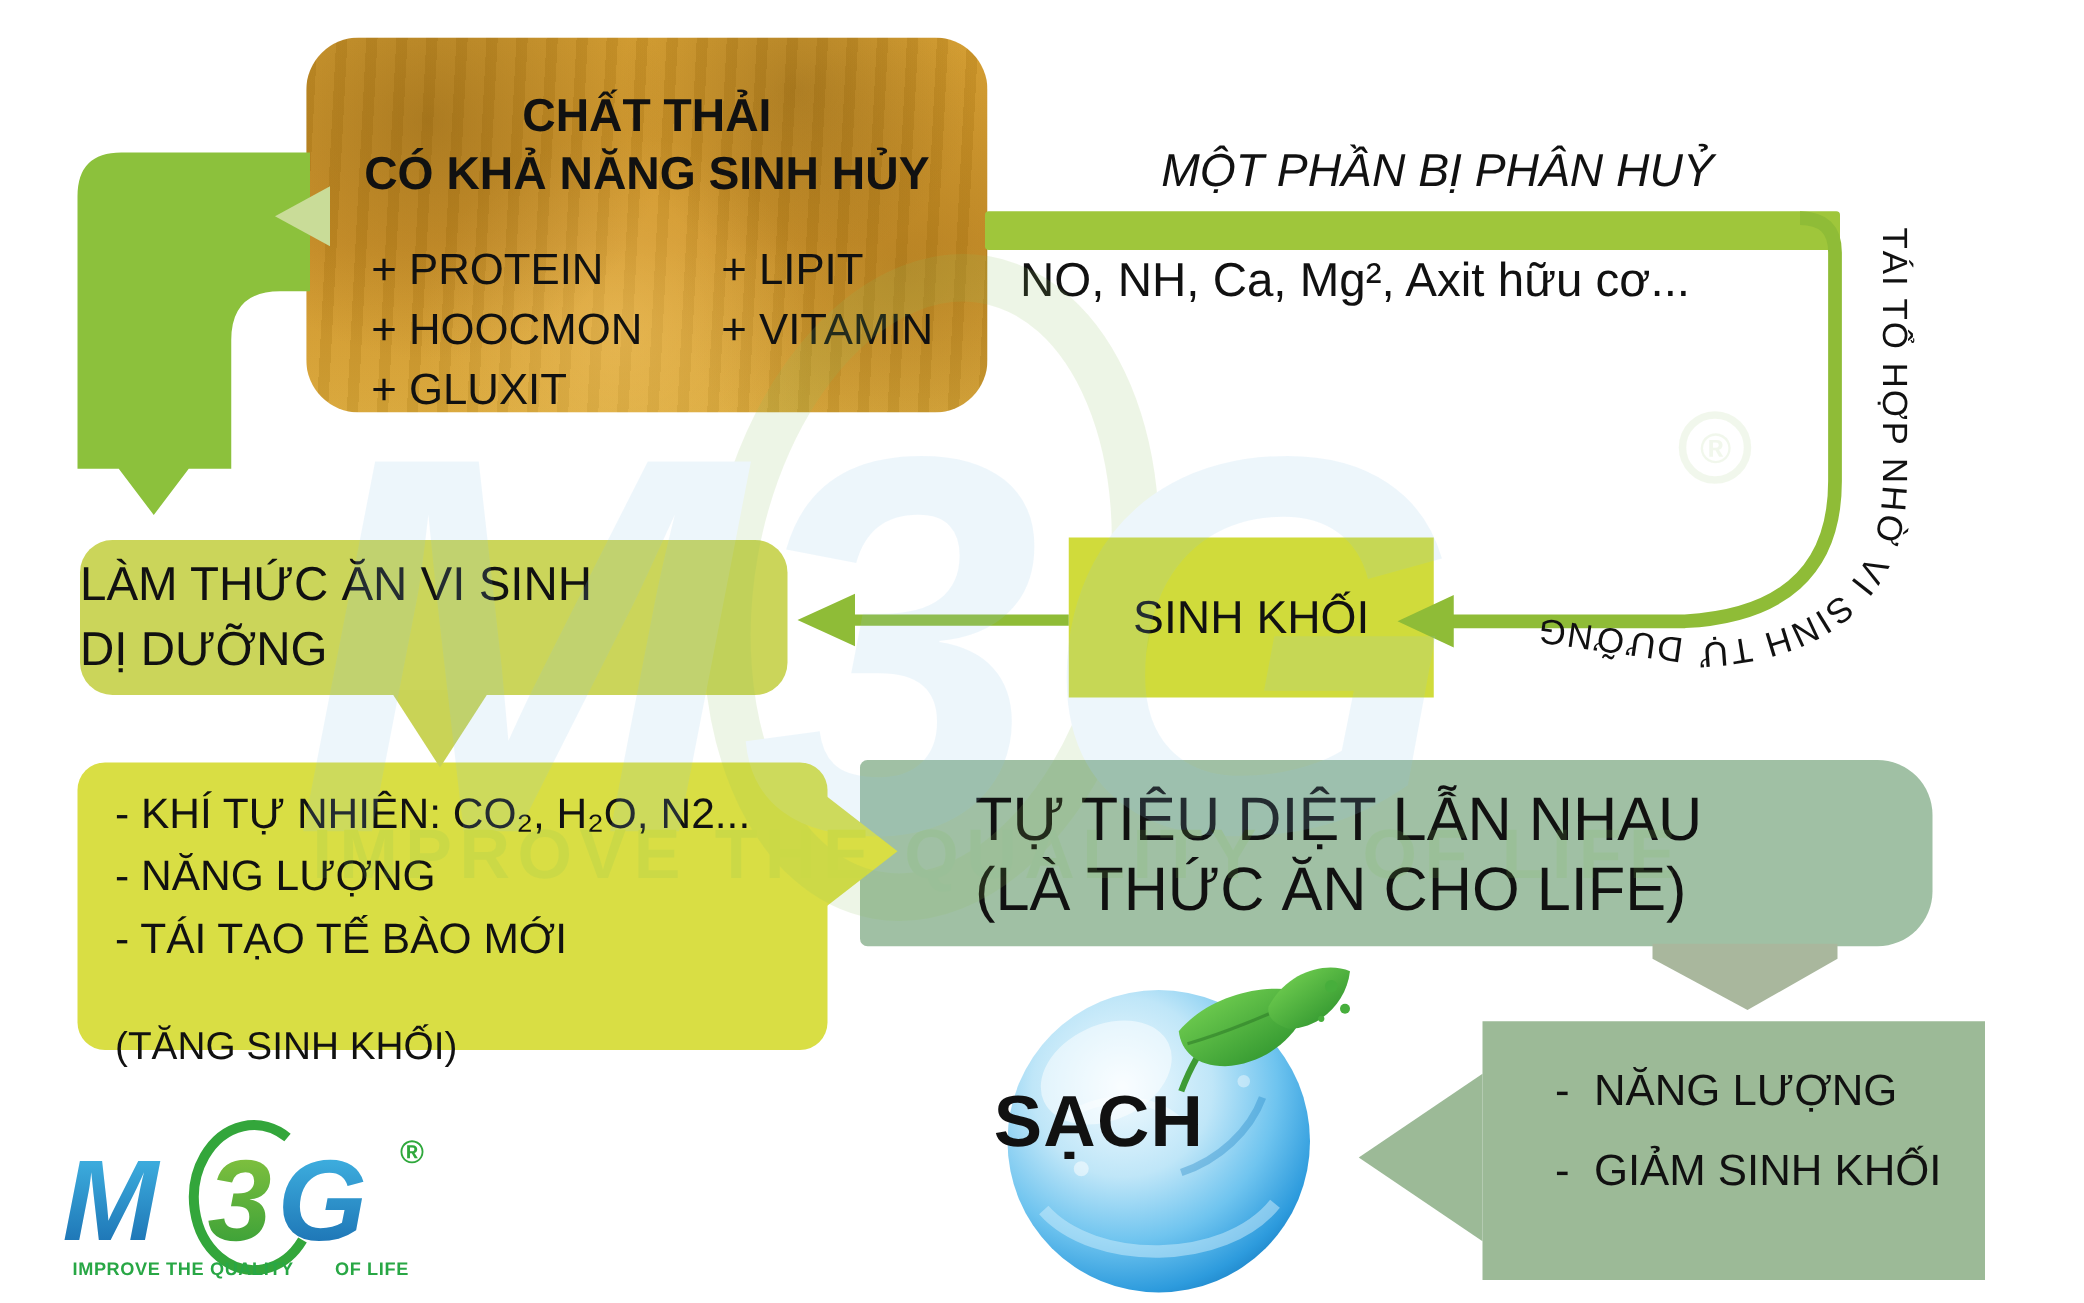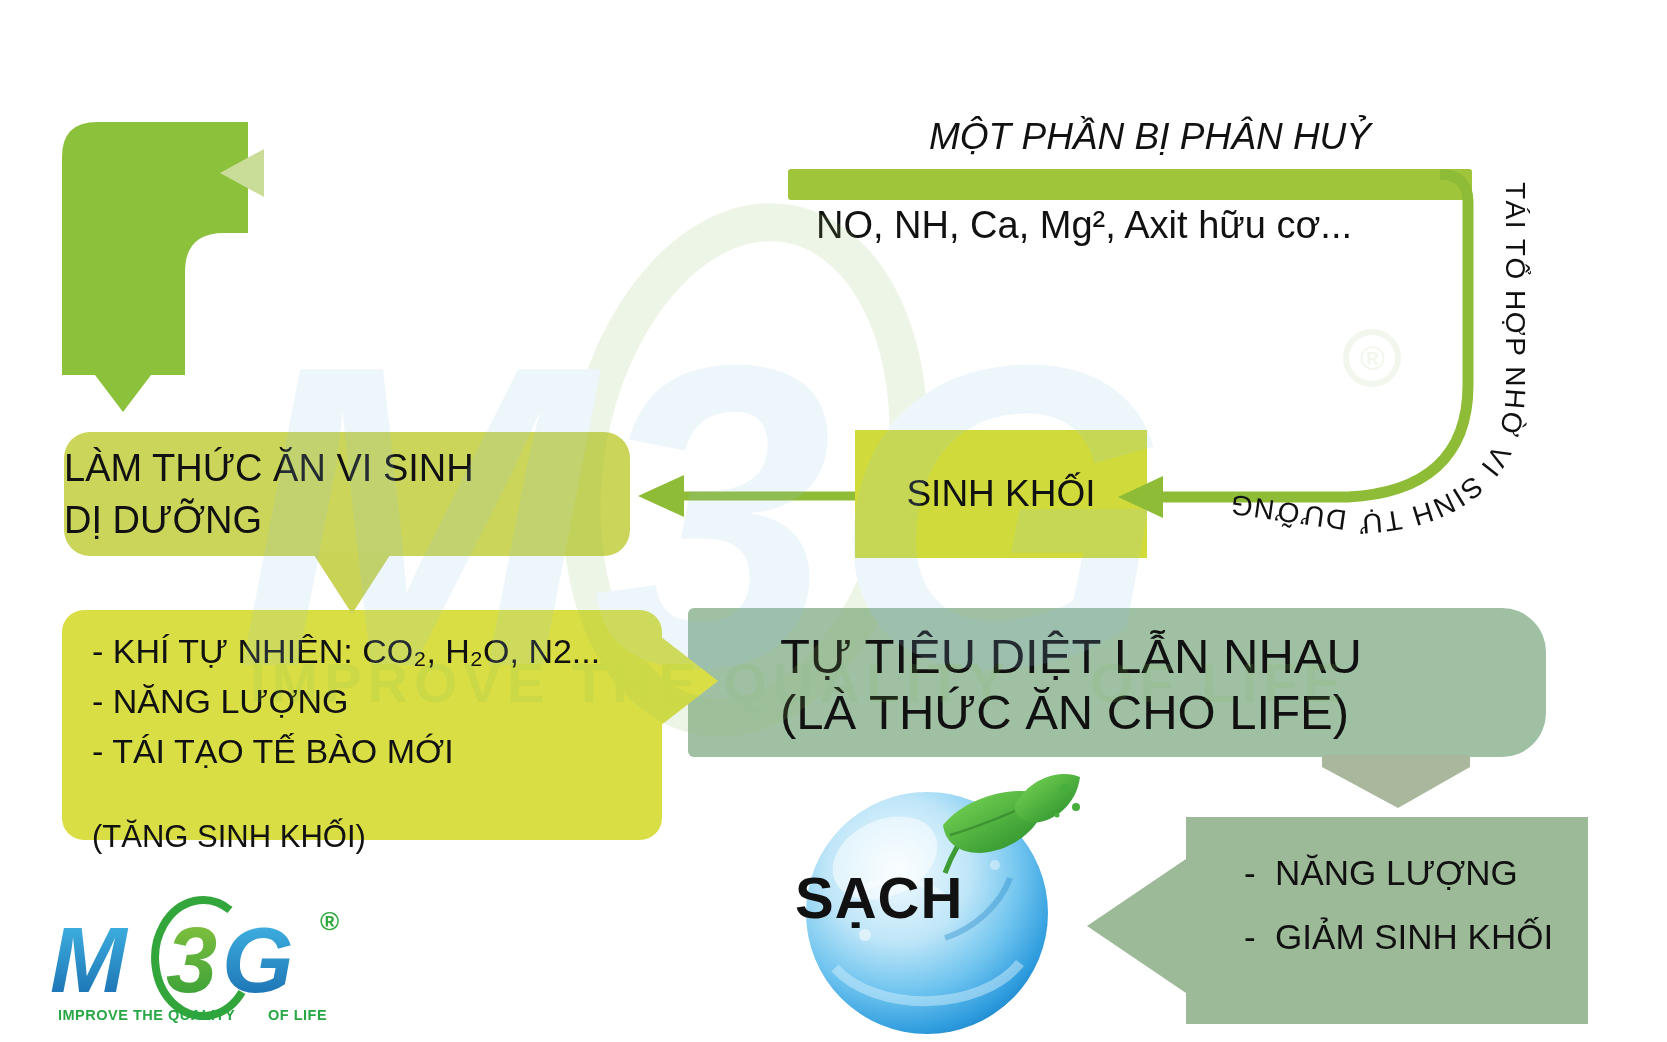--- a/index.html
+++ b/index.html
@@ -71,20 +71,33 @@
   .arrow-layer{left:0; top:0; width:1667px; height:1042px; pointer-events:none;}
   .watermark-layer{left:0; top:0; width:1667px; height:1042px; opacity:0.15; pointer-events:none;}
   .drop-svg{left:795px; top:763px; width:290px; height:295px;}
   .logo-svg{left:52px; top:896px; width:304px; height:140px;}
 </style>
 </head>
 <body>
 
 <div class="canvas">
 
+  <div class="abs waste-box">
+    <div class="abs waste-title waste-title1">CHẤT THẢI</div>
+    <div class="abs waste-title waste-title2">CÓ KHẢ NĂNG SINH HỦY</div>
+    <div class="abs waste-col waste-col-left">
+      <div>+ PROTEIN</div>
+      <div>+ HOOCMON</div>
+      <div>+ GLUXIT</div>
+    </div>
+    <div class="abs waste-col waste-col-right">
+      <div>+ LIPIT</div>
+      <div>+ VITAMIN</div>
+    </div>
+  </div>
 
   <div class="abs dec-label">MỘT PHẦN BỊ PHÂN HUỶ</div>
   <div class="abs dec-products">NO, NH, Ca, Mg², Axit hữu cơ...</div>
 
   <div class="abs feed-box">
     <div>LÀM THỨC ĂN VI SINH</div>
     <div>DỊ DƯỠNG</div>
   </div>
 
   <div class="abs biomass-box">SINH KHỐI</div>

